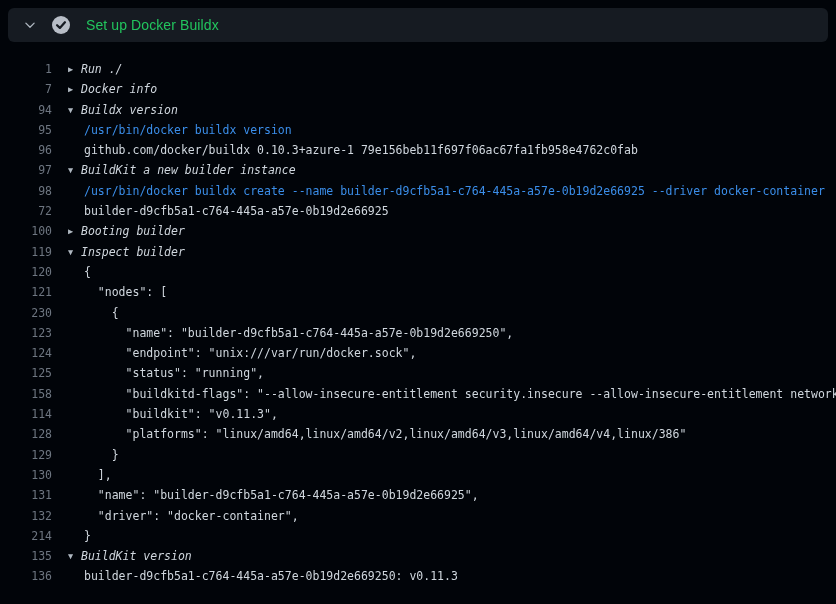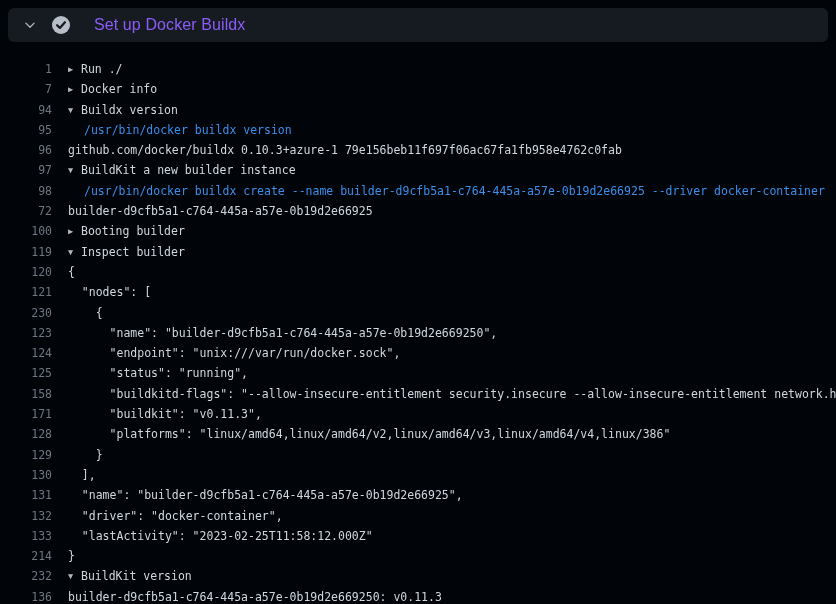--- a/index.html
+++ b/index.html
@@ -25,23 +25,23 @@
     color: #afb8c1;
     margin-left: 2px;
     flex: none;
   }
   .status {
     width: 18px; height: 18px;
     margin-left: 14px;
     flex: none;
   }
   .step-title {
-    color: #8b5cf6;
-    font-size: 16px;
-    margin-left: 24px;
+    color: #22c55e;
+    font-size: 14px;
+    margin-left: 16px;
     letter-spacing: 0.1px;
   }
   
   .log {
     margin-top: 17px;
     font-family: "DejaVu Sans Mono", "Liberation Mono", monospace;
     font-size: 11.5px;
     width: 836px;
     overflow: hidden;
   }
@@ -57,23 +57,23 @@
     text-align: right;
     color: #6e7681;
     cursor: pointer;
     user-select: none;
   }
   .content {
     flex: 1 1 auto;
     overflow: hidden;
     color: #d0d7de;
   }
-  .row.output  .content { padding-left: 16px; }
+  .row.output  .content { padding-left: 32px; }
   .row.command .content { padding-left: 32px; color: #3b8eea; }
-  .row.group   .content { padding-left: 16px; cursor: pointer; }
+  .row.group   .content { padding-left: 16px; cursor: pointer; font-style: italic; }
   .arrow {
     display: inline-block;
     width: 13px;
     color: #afb8c1;
     font-size: 8.5px;
     vertical-align: 1px;
   }
 </style>
 </head>
 <body>
@@ -104,23 +104,22 @@
     <div class="row output"><span class="num">72</span><span class="content">builder-d9cfb5a1-c764-445a-a57e-0b19d2e66925</span></div>
     <div class="row group"><span class="num">100</span><span class="content"><span class="arrow">▶</span><span>Booting builder</span></span></div>
     <div class="row group"><span class="num">119</span><span class="content"><span class="arrow">▼</span><span>Inspect builder</span></span></div>
     <div class="row output"><span class="num">120</span><span class="content">{</span></div>
     <div class="row output"><span class="num">121</span><span class="content">  "nodes": [</span></div>
     <div class="row output"><span class="num">230</span><span class="content">    {</span></div>
     <div class="row output"><span class="num">123</span><span class="content">      "name": "builder-d9cfb5a1-c764-445a-a57e-0b19d2e669250",</span></div>
     <div class="row output"><span class="num">124</span><span class="content">      "endpoint": "unix:///var/run/docker.sock",</span></div>
     <div class="row output"><span class="num">125</span><span class="content">      "status": "running",</span></div>
     <div class="row output"><span class="num">158</span><span class="content">      "buildkitd-flags": "--allow-insecure-entitlement security.insecure --allow-insecure-entitlement network.host",</span></div>
-    <div class="row output"><span class="num">171</span><span class="content">      "buildkit": "v0.11.3",</span></div>
+    <div class="row output"><span class="num">114</span><span class="content">      "buildkit": "v0.11.3",</span></div>
     <div class="row output"><span class="num">128</span><span class="content">      "platforms": "linux/amd64,linux/amd64/v2,linux/amd64/v3,linux/amd64/v4,linux/386"</span></div>
     <div class="row output"><span class="num">129</span><span class="content">    }</span></div>
     <div class="row output"><span class="num">130</span><span class="content">  ],</span></div>
     <div class="row output"><span class="num">131</span><span class="content">  "name": "builder-d9cfb5a1-c764-445a-a57e-0b19d2e66925",</span></div>
     <div class="row output"><span class="num">132</span><span class="content">  "driver": "docker-container",</span></div>
-    <div class="row output"><span class="num">133</span><span class="content">  "lastActivity": "2023-02-25T11:58:12.000Z"</span></div>
     <div class="row output"><span class="num">214</span><span class="content">}</span></div>
-    <div class="row group"><span class="num">232</span><span class="content"><span class="arrow">▼</span><span>BuildKit version</span></span></div>
+    <div class="row group"><span class="num">135</span><span class="content"><span class="arrow">▼</span><span>BuildKit version</span></span></div>
     <div class="row output"><span class="num">136</span><span class="content">builder-d9cfb5a1-c764-445a-a57e-0b19d2e669250: v0.11.3</span></div>
   </div>
 
 </body></html>

